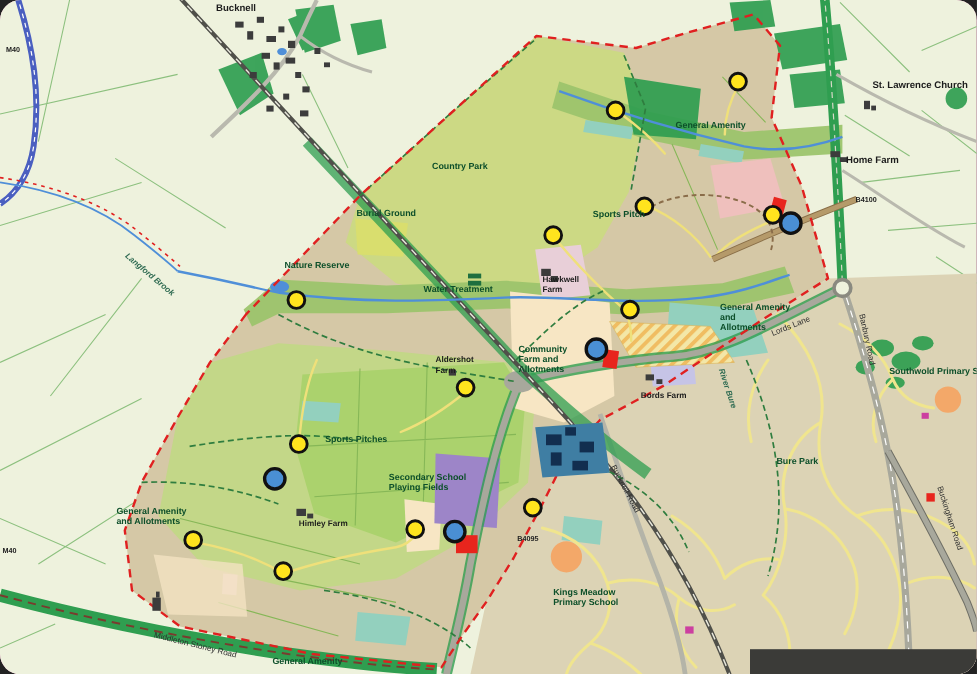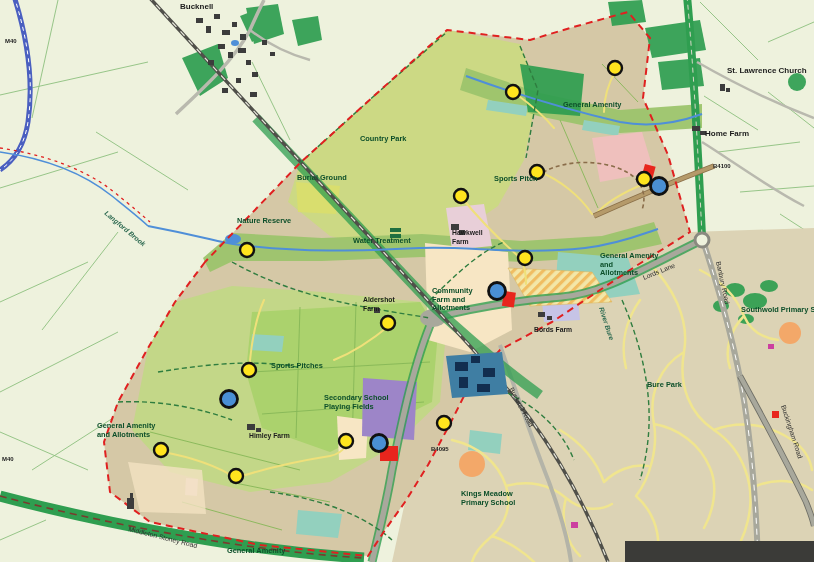--- a/index.html
+++ b/index.html
@@ -1,17 +1,17 @@
 <!DOCTYPE html>
 <html><head>
 <meta charset="utf-8">
 <style>
   html,body{margin:0;padding:0;background:#222;}
   .stage{position:relative;width:814px;height:562px;overflow:hidden;background:#f9a8d4;
-         font-family:"Liberation Sans",sans-serif;}
+         font-family:"Liberation Sans",sans-serif;border-radius:17px;}
   svg{position:absolute;left:0;top:0;display:block;}
   .lbl{font-family:"Liberation Sans",sans-serif;}
   .place{font-weight:bold;font-size:8px;fill:#1c1c1c;}
   .farm{font-weight:bold;font-size:6.8px;fill:#1c1c1c;}
   .amenity{font-weight:bold;font-size:7.4px;fill:#0d4f2a;}
   .road{font-size:6.8px;fill:#2e2e2e;}
   .water{font-style:italic;font-weight:bold;font-size:6.8px;fill:#2f6b52;}
   .route{font-weight:bold;font-size:6px;fill:#222;}
   .overlay-panel{position:absolute;}
 </style>

